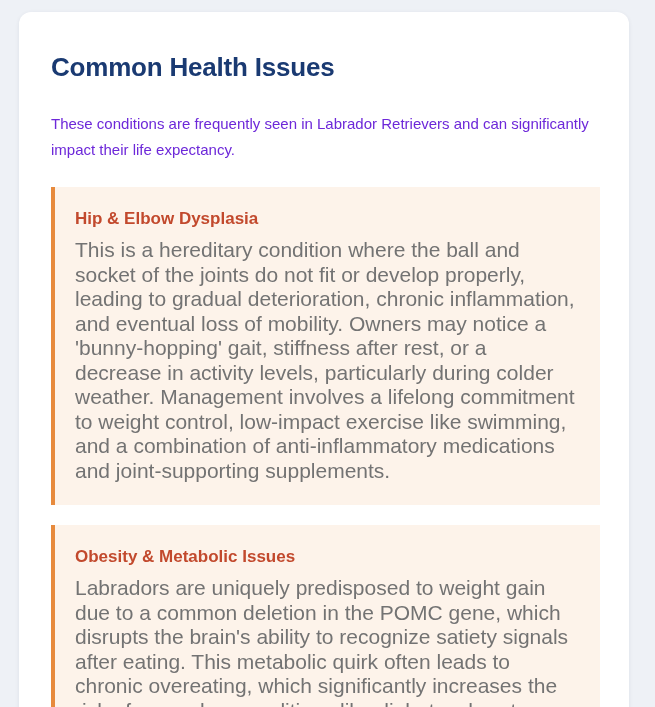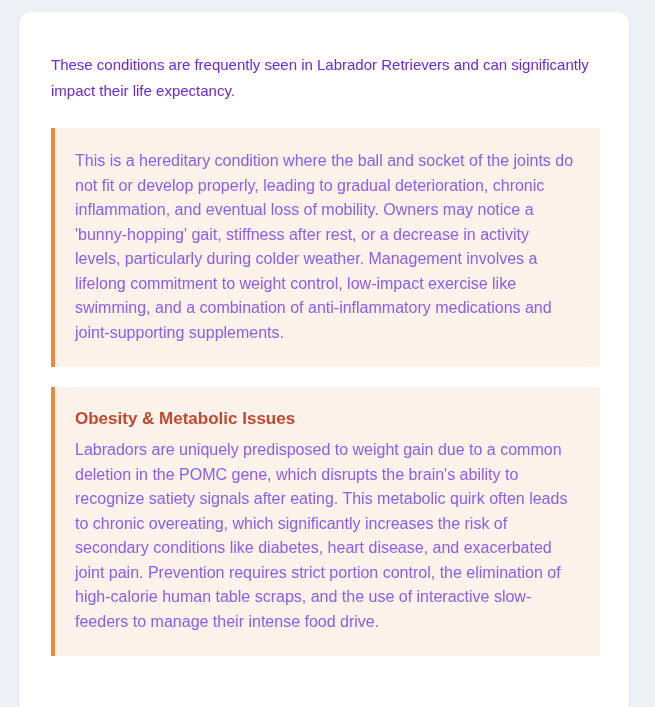--- a/index.html
+++ b/index.html
@@ -51,34 +51,36 @@
 
   .issue-title {
     color: #c2492d;
     font-size: 17px;
     font-weight: 700;
     line-height: 22px;
     margin-bottom: 8px;
   }
 
   .issue-description {
-    color: #8b5cf6;
-    font-size: 16px;
+    color: #737373;
+    font-size: 21px;
     line-height: 24.5px;
   }
 </style>
 </head>
 <body>
 
 <main class="content-card">
 
+  <h1 class="page-title">Common Health Issues</h1>
 
   <p class="intro-text">These conditions are frequently seen in Labrador Retrievers and can significantly impact their life expectancy.</p>
 
   <section class="issue-card">
+    <h2 class="issue-title">Hip &amp; Elbow Dysplasia</h2>
     <p class="issue-description">This is a hereditary condition where the ball and socket of the joints do not fit or develop properly, leading to gradual deterioration, chronic inflammation, and eventual loss of mobility. Owners may notice a 'bunny-hopping' gait, stiffness after rest, or a decrease in activity levels, particularly during colder weather. Management involves a lifelong commitment to weight control, low-impact exercise like swimming, and a combination of anti-inflammatory medications and joint-supporting supplements.</p>
   </section>
 
   <section class="issue-card">
     <h2 class="issue-title">Obesity &amp; Metabolic Issues</h2>
     <p class="issue-description">Labradors are uniquely predisposed to weight gain due to a common deletion in the POMC gene, which disrupts the brain's ability to recognize satiety signals after eating. This metabolic quirk often leads to chronic overeating, which significantly increases the risk of secondary conditions like diabetes, heart disease, and exacerbated joint pain. Prevention requires strict portion control, the elimination of high-calorie human table scraps, and the use of interactive slow-feeders to manage their intense food drive.</p>
   </section>
 
 </main>
 

